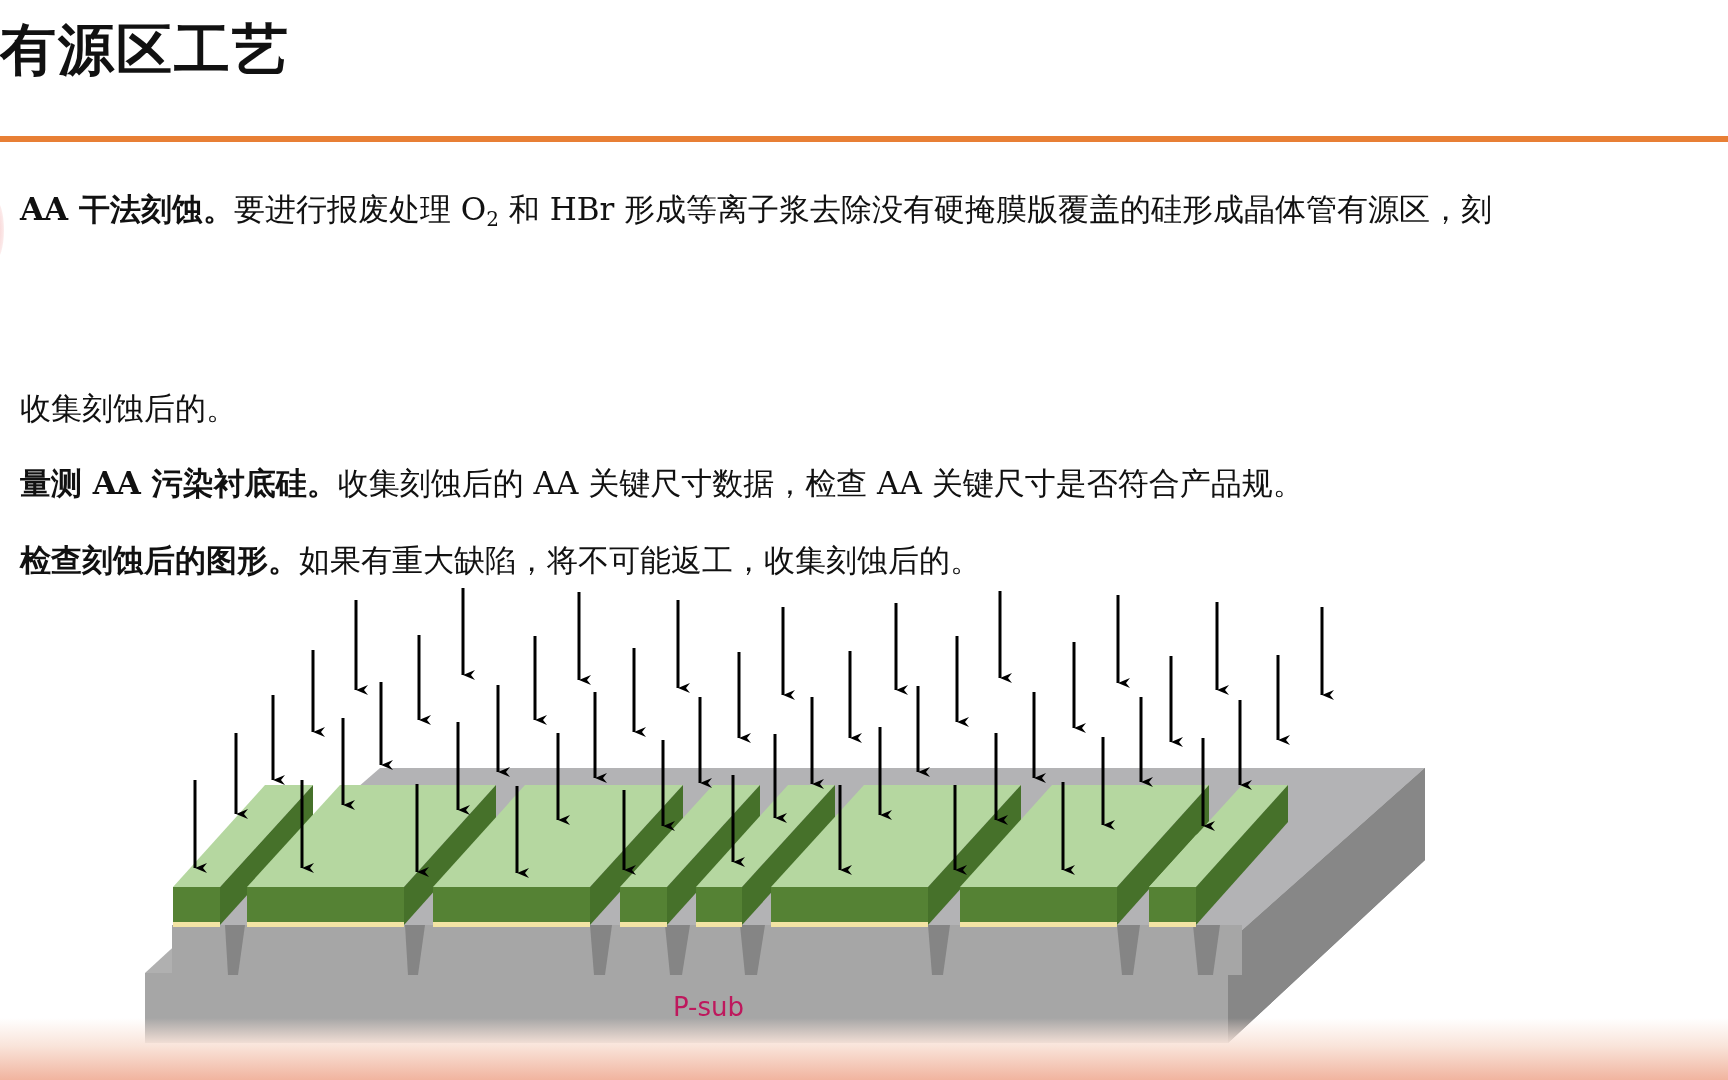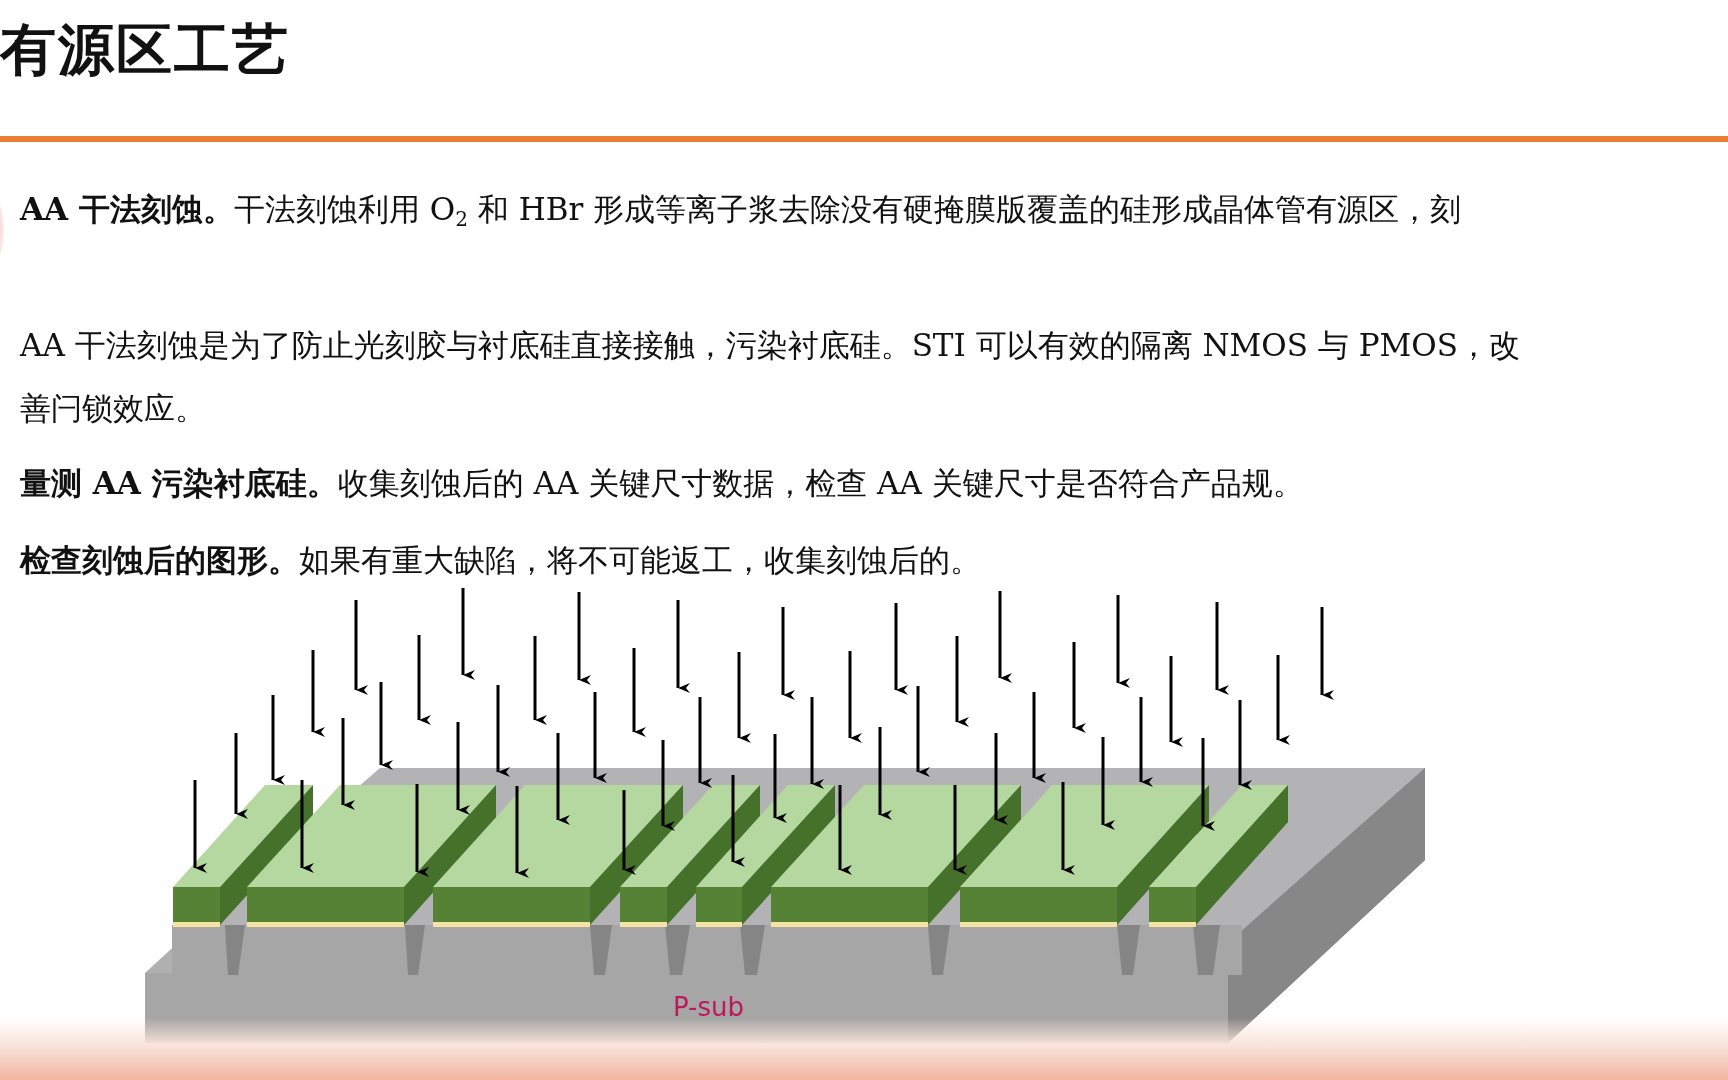--- a/index.html
+++ b/index.html
@@ -46,24 +46,24 @@
 </style>
 </head>
 <body>
 
 <div class="title">有源区工艺</div>
 <div class="rule"></div>
 <div class="left-accent"></div>
 
 <div class="body-text">
   <div class="para">
-    <b>AA 干法刻蚀。</b><span>干法刻蚀利用 O</span><sub>2</sub><span> 和 HBr 形成等离子浆去除没有硬掩膜版覆盖的硅形成晶体管有源区，刻</span><br>
+    <b>AA 干法刻蚀。</b><span>要进行报废处理 O</span><sub>2</sub><span> 和 HBr 形成等离子浆去除没有硬掩膜版覆盖的硅形成晶体管有源区，刻</span><br>
     <br>
-    <span>AA 干法刻蚀是为了防止光刻胶与衬底硅直接接触，污染衬底硅。STI 可以有效的隔离 NMOS 与 PMOS，改</span><br>
-    <span>善闩锁效应。</span>
+    <br>
+    <span>收集刻蚀后的。</span>
   </div>
   <div class="para p2">
     <b>量测 AA 污染衬底硅。</b><span>收集刻蚀后的 AA 关键尺寸数据，检查 AA 关键尺寸是否符合产品规。</span>
   </div>
   <div class="para p3">
     <b>检查刻蚀后的图形。</b><span>如果有重大缺陷，将不可能返工，收集刻蚀后的。</span>
   </div>
 </div>
 
 <svg class="diagram" width="1728" height="470" viewBox="0 580 1728 470" xmlns="http://www.w3.org/2000/svg">

